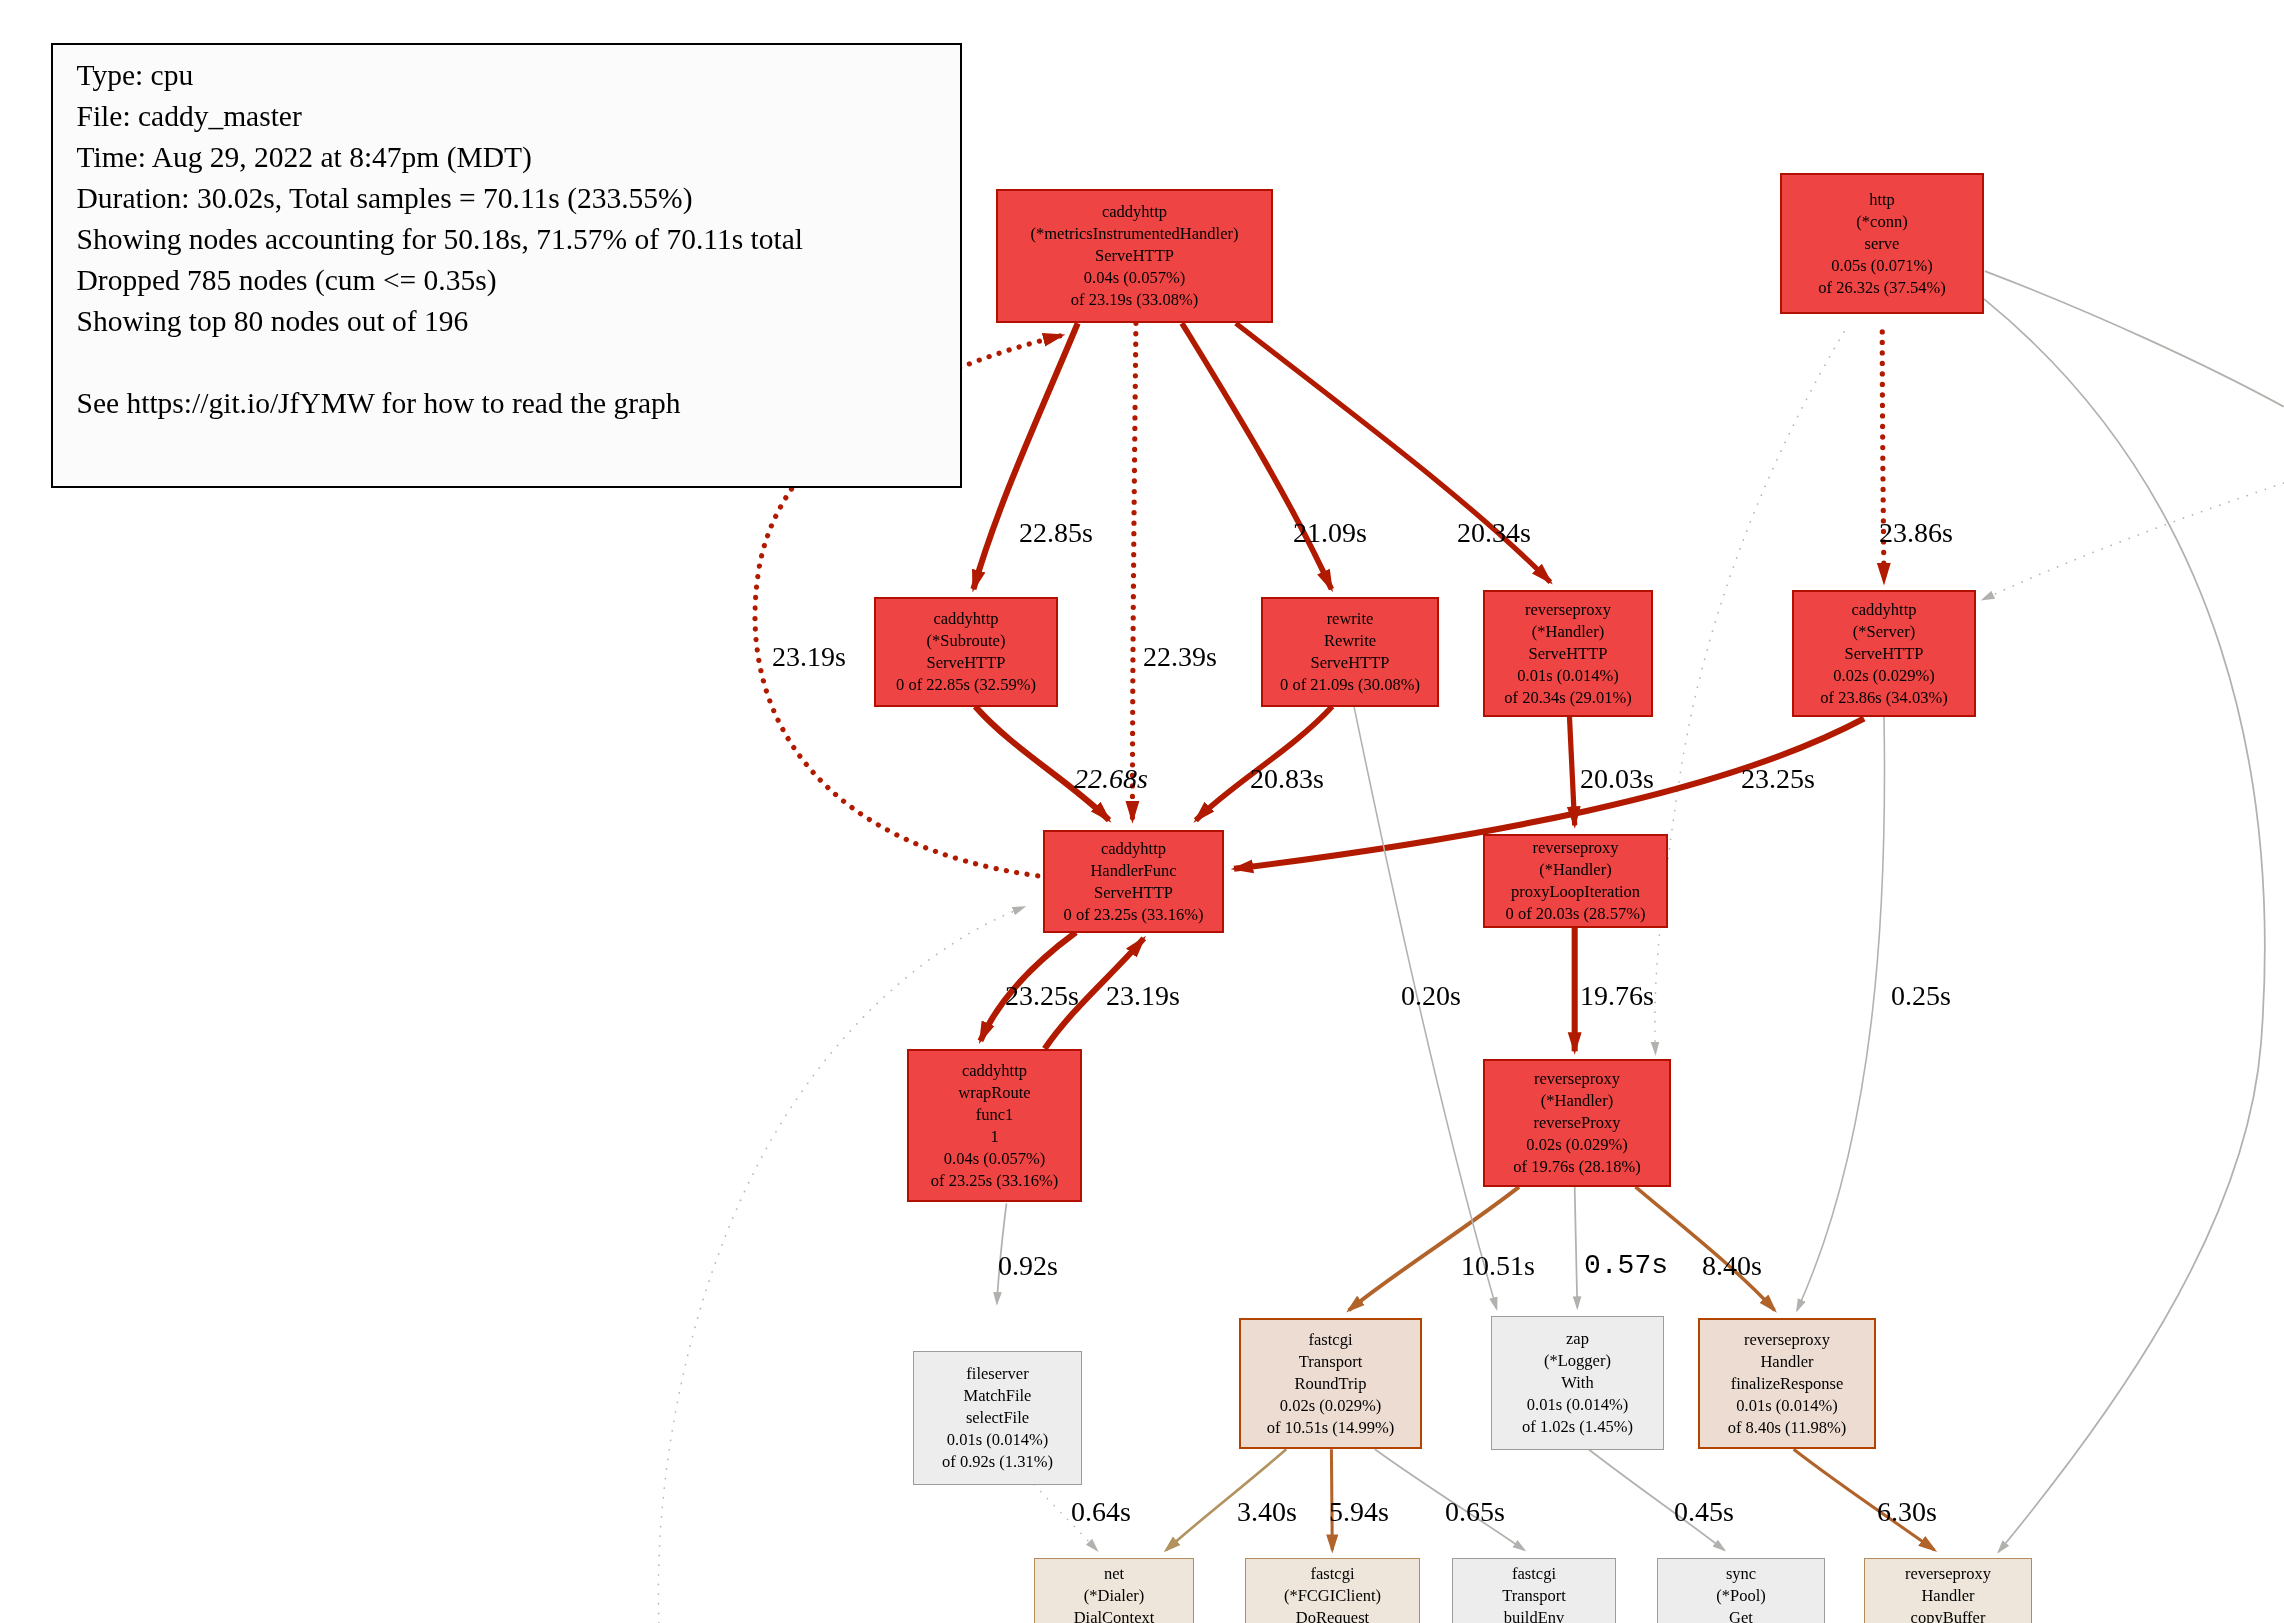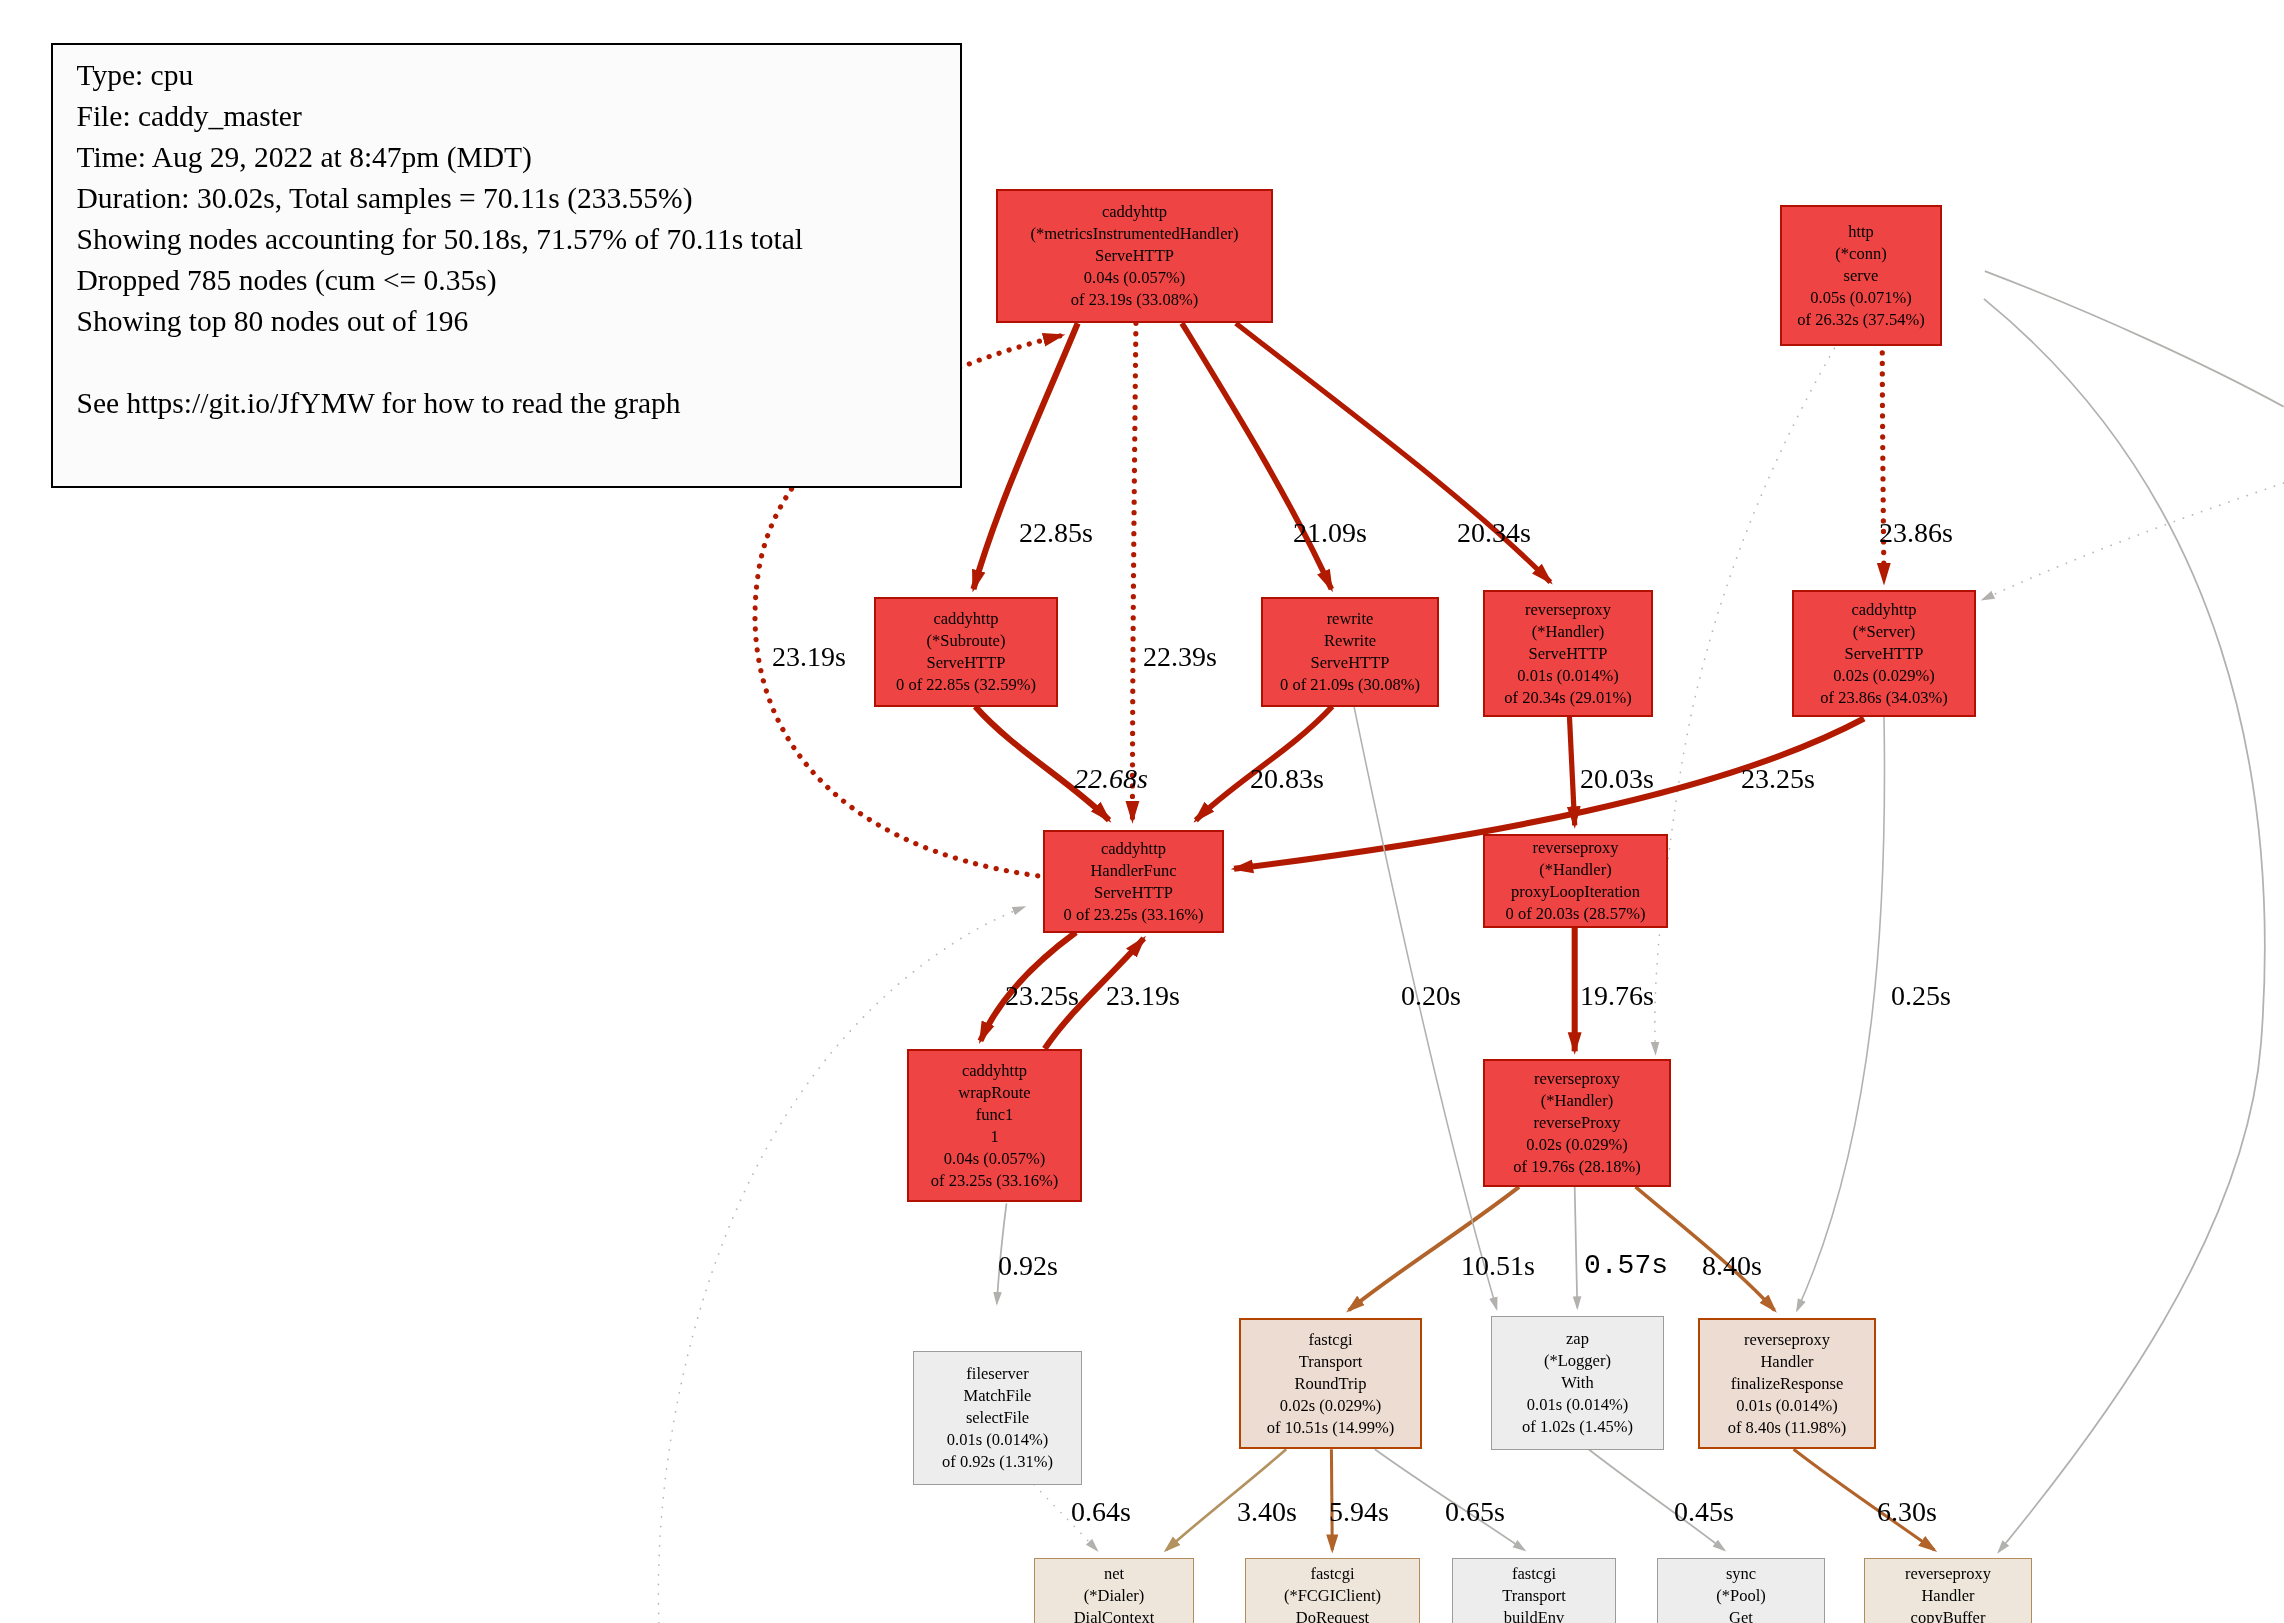--- a/index.html
+++ b/index.html
@@ -106,21 +106,21 @@
       <div class="legend-line">See https://git.io/JfYMW for how to read the graph</div>
     </div>
 
   <div class="node hot" style="left:996px;top:189px;width:277px;height:134px;">
       <div>caddyhttp</div>
       <div>(*metricsInstrumentedHandler)</div>
       <div>ServeHTTP</div>
       <div>0.04s (0.057%)</div>
       <div>of 23.19s (33.08%)</div>
     </div>
-  <div class="node hot" style="left:1780px;top:205px;width:162px;height:141px;">
+  <div class="node hot" style="left:1780px;top:173px;width:204px;height:141px;">
       <div>http</div>
       <div>(*conn)</div>
       <div>serve</div>
       <div>0.05s (0.071%)</div>
       <div>of 26.32s (37.54%)</div>
     </div>
   <div class="node hot" style="left:874px;top:597px;width:184px;height:110px;">
       <div>caddyhttp</div>
       <div>(*Subroute)</div>
       <div>ServeHTTP</div>

